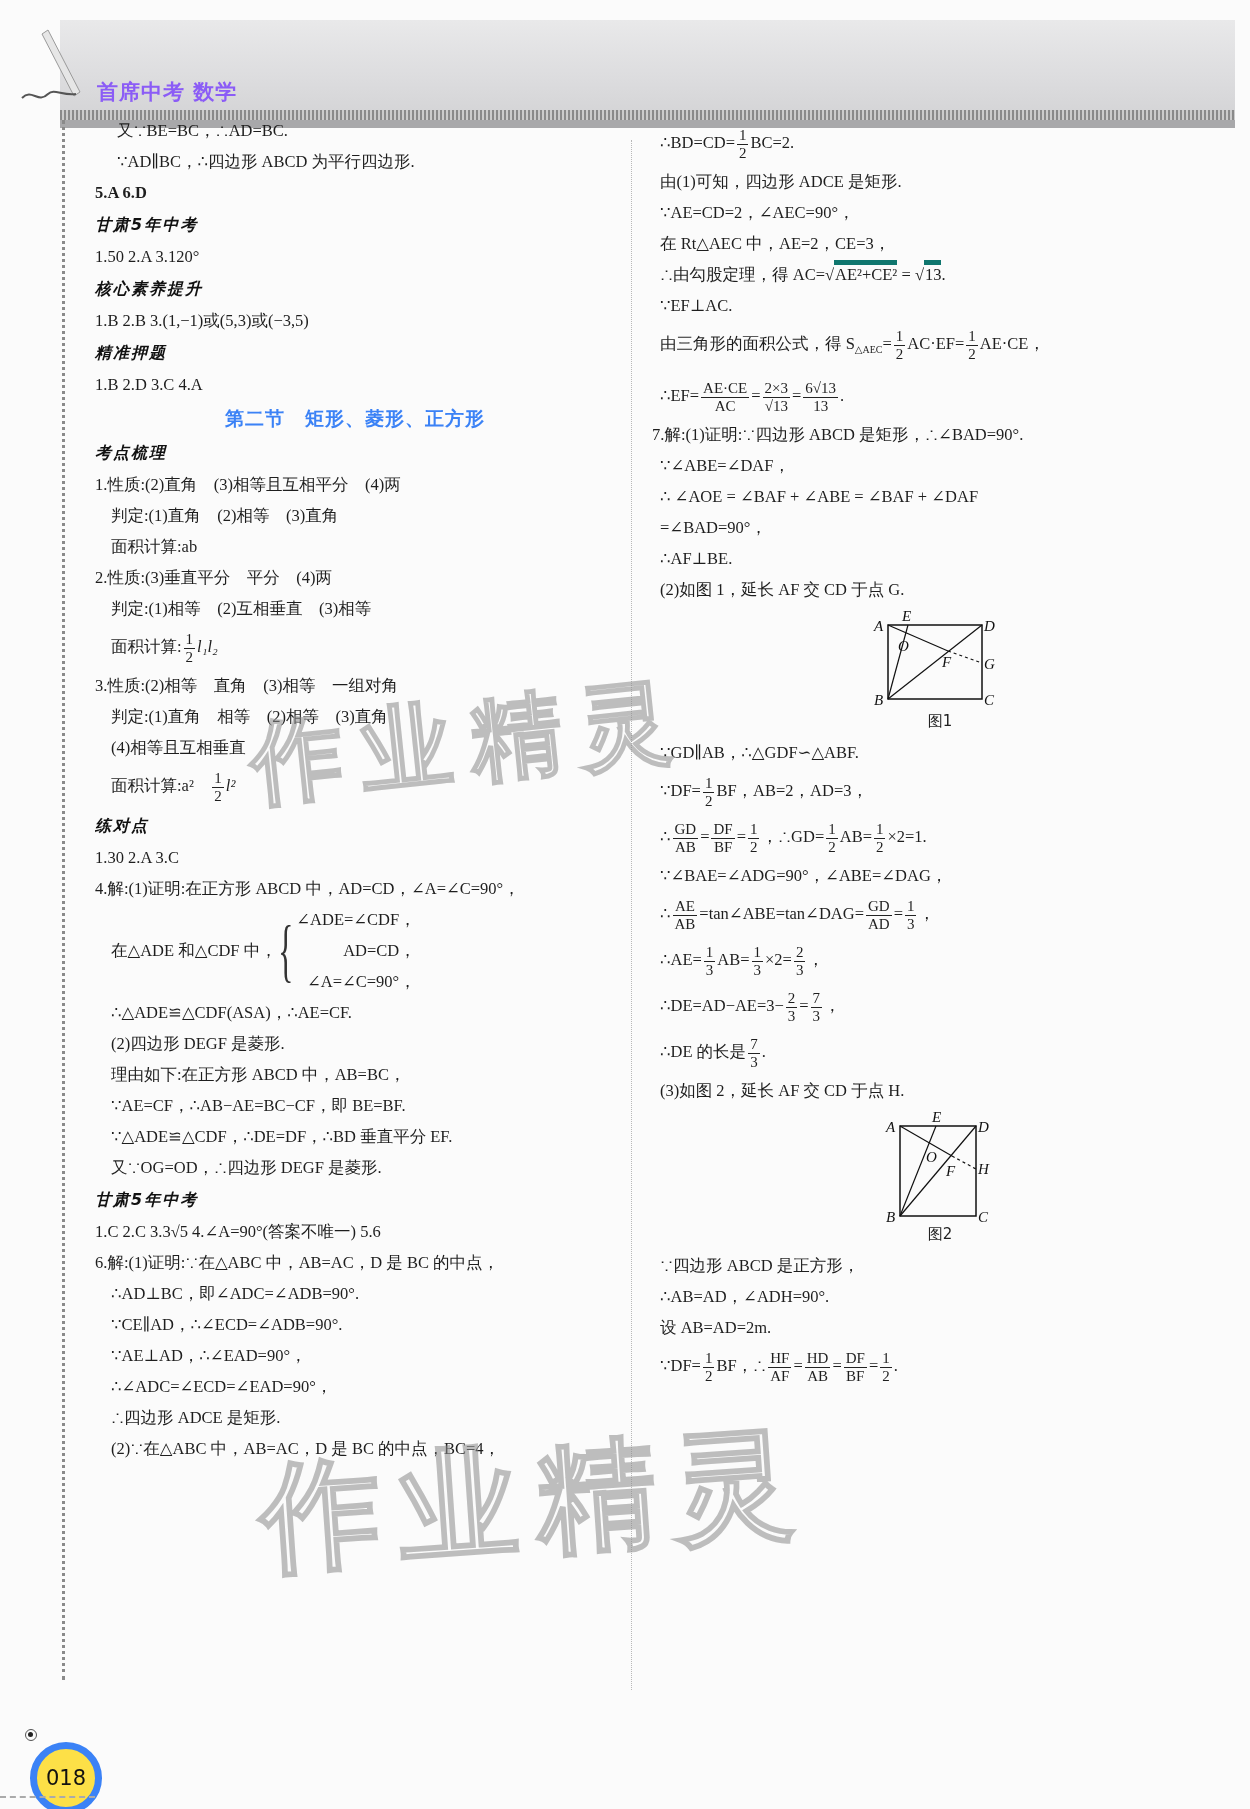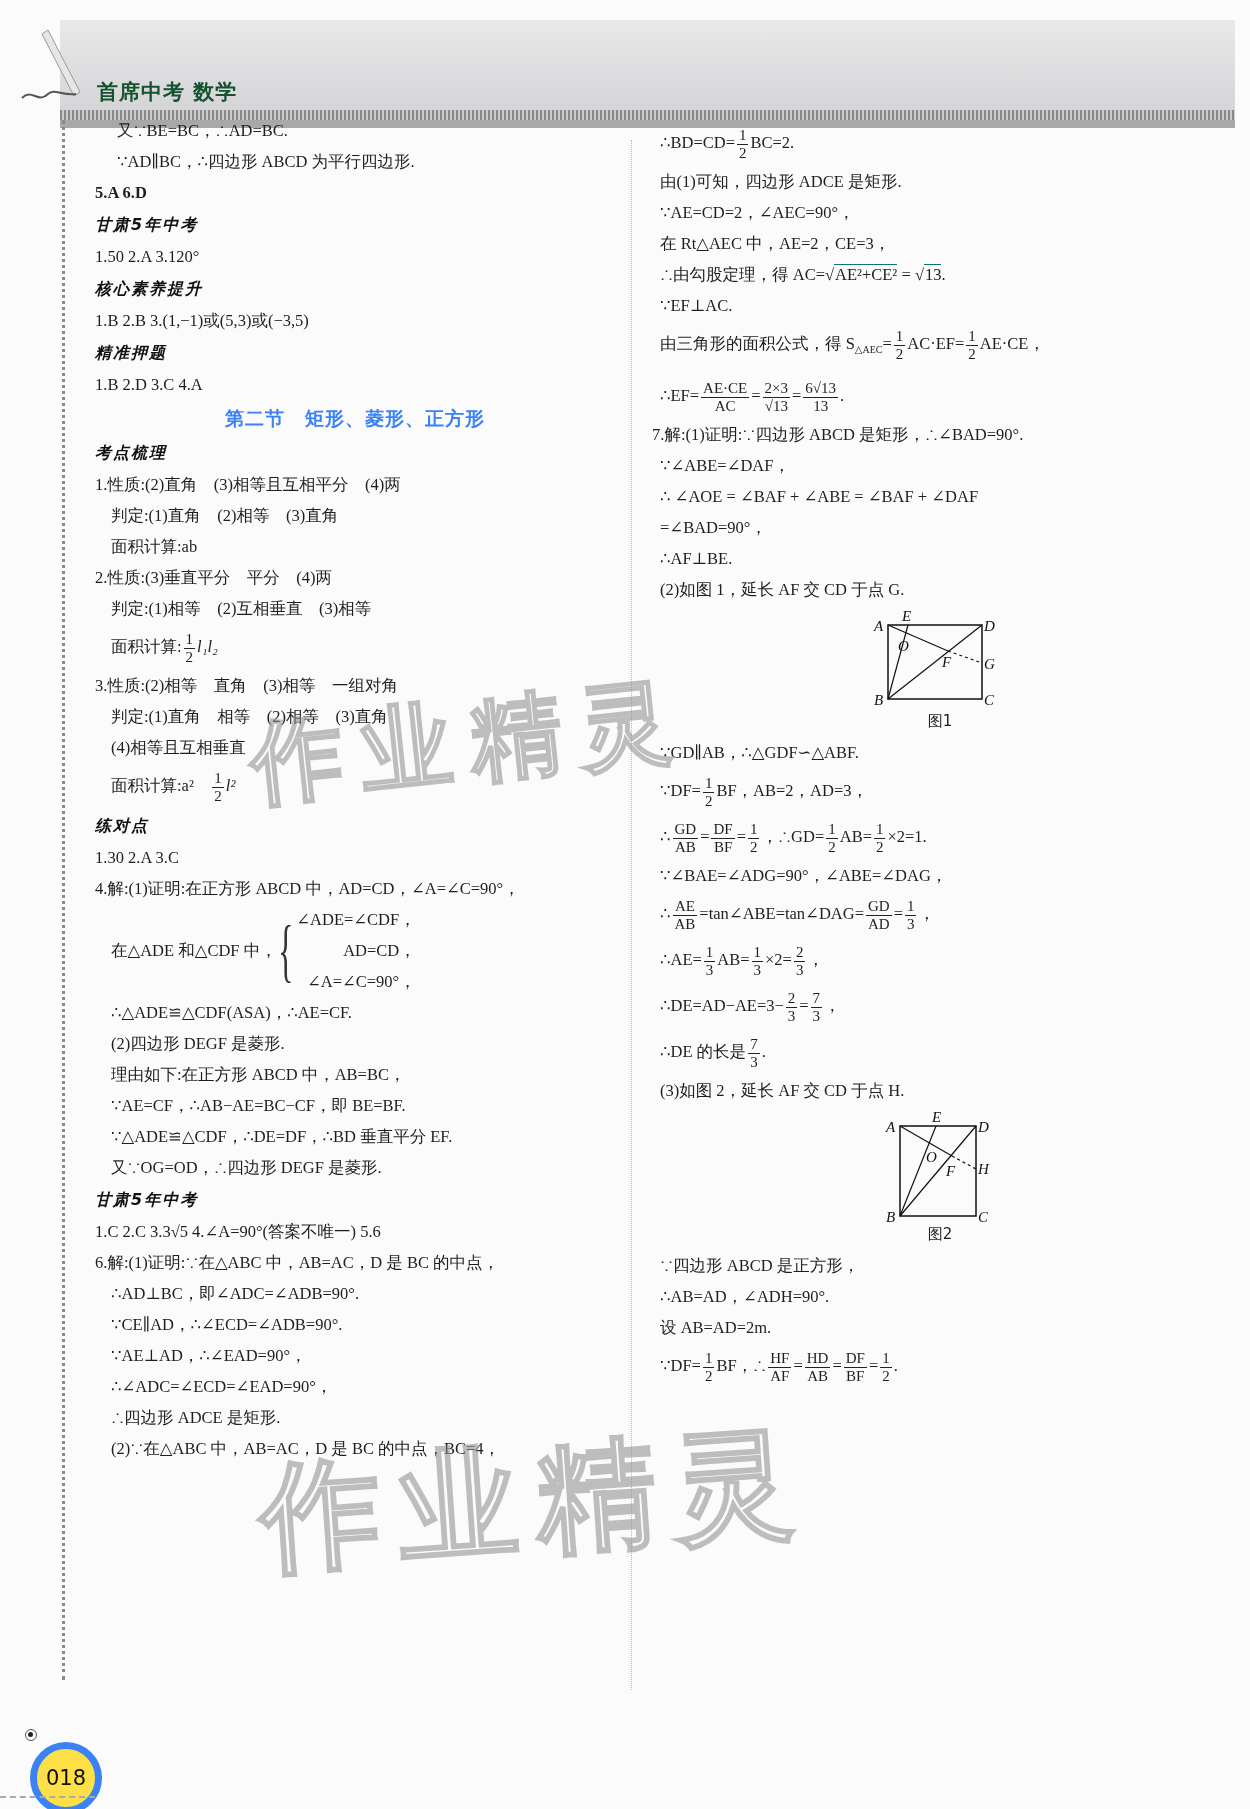--- a/index.html
+++ b/index.html
@@ -18,21 +18,21 @@
     background: repeating-linear-gradient(90deg, #777 0 2px, #c9c9c9 2px 4px);
     opacity: .8;
   }
   .header-band .strip {
     position: absolute; left: 0; right: 0; bottom: -8px; height: 8px; background: #a8a8aa;
   }
   .pen-icon { position: absolute; left: 18px; top: 22px; width: 80px; height: 90px; }
   .header-title {
     position: absolute; left: 97px; top: 78px;
     font-family: "DejaVu Sans", "Liberation Sans", sans-serif;
-    font-weight: bold; font-size: 21px; color: #14532d; letter-spacing: 1px;
+    font-weight: bold; font-size: 21px; color: #8b5cf6; letter-spacing: 1px;
   }
   .left-rule {
     position: absolute; left: 62px; top: 120px; width: 0; height: 1560px;
     border-left: 3px dotted #8a8a8a;
   }
   .mid-rule {
     position: absolute; left: 631px; top: 140px; height: 1550px;
     border-left: 1px dotted #b8b8b8;
   }
   .col { position: absolute; top: 115px; }
@@ -51,21 +51,21 @@
   .section-title {
     font-family: "DejaVu Sans", sans-serif; font-weight: bold; font-size: 19px;
     line-height: 36px; text-align: center; color: #3b82f6; letter-spacing: 1px;
   }
   .frac {
     display: inline-flex; flex-direction: column; align-items: center;
     vertical-align: middle; font-size: 15px; line-height: 17px; margin: 0 2px;
   }
   .frac .num { border-bottom: 1px solid #222; padding: 0 2px; }
   .frac .den { padding: 0 2px; }
-  .sqrt { border-top: 1px solid #0f766e; padding-left: 1px; }
+  .sqrt { border-top: 5px solid #0f766e; padding-left: 1px; }
   .brace-block { display: flex; align-items: center; }
   .brace {
     font-size: 70px; line-height: 70px; font-weight: 100; transform: scaleX(.45);
     margin: 0 -6px 0 -8px; color: #333;
   }
   .brace-lines .line { line-height: 31px; text-align: right; }
   .figure { display: flex; flex-direction: column; align-items: center; margin: 6px 0; }
   .figure svg { display: block; }
   .fig-caption { font-family: "DejaVu Sans", sans-serif; font-size: 15px; line-height: 20px; }
   .page-badge {

